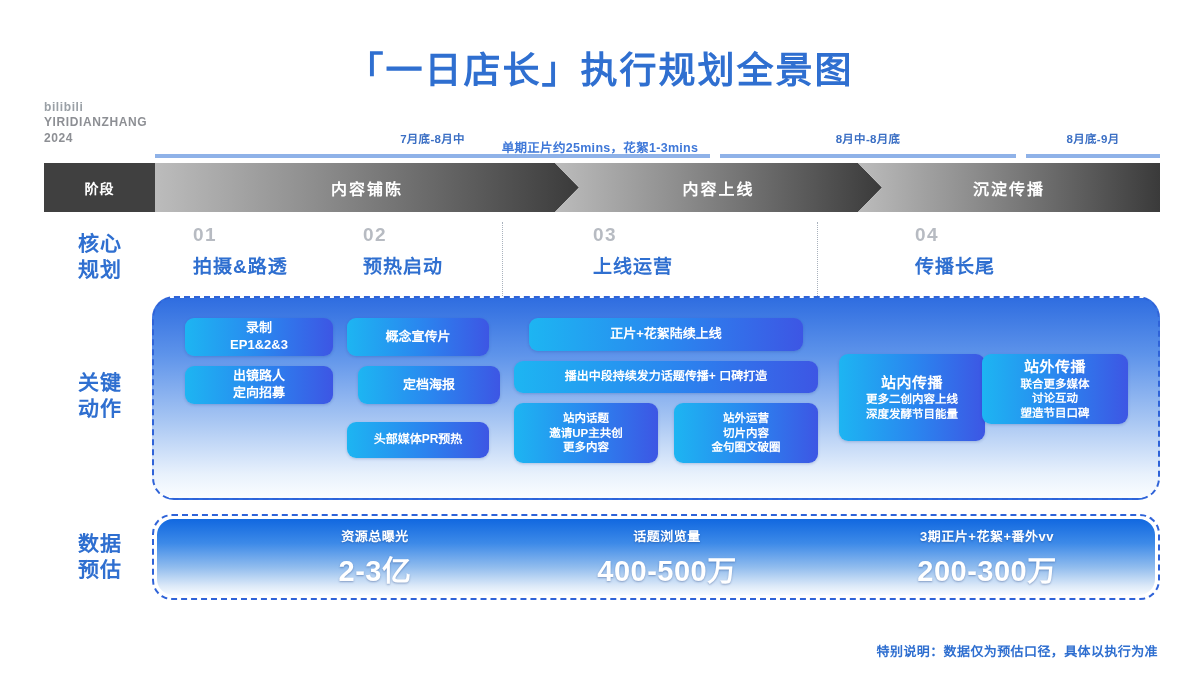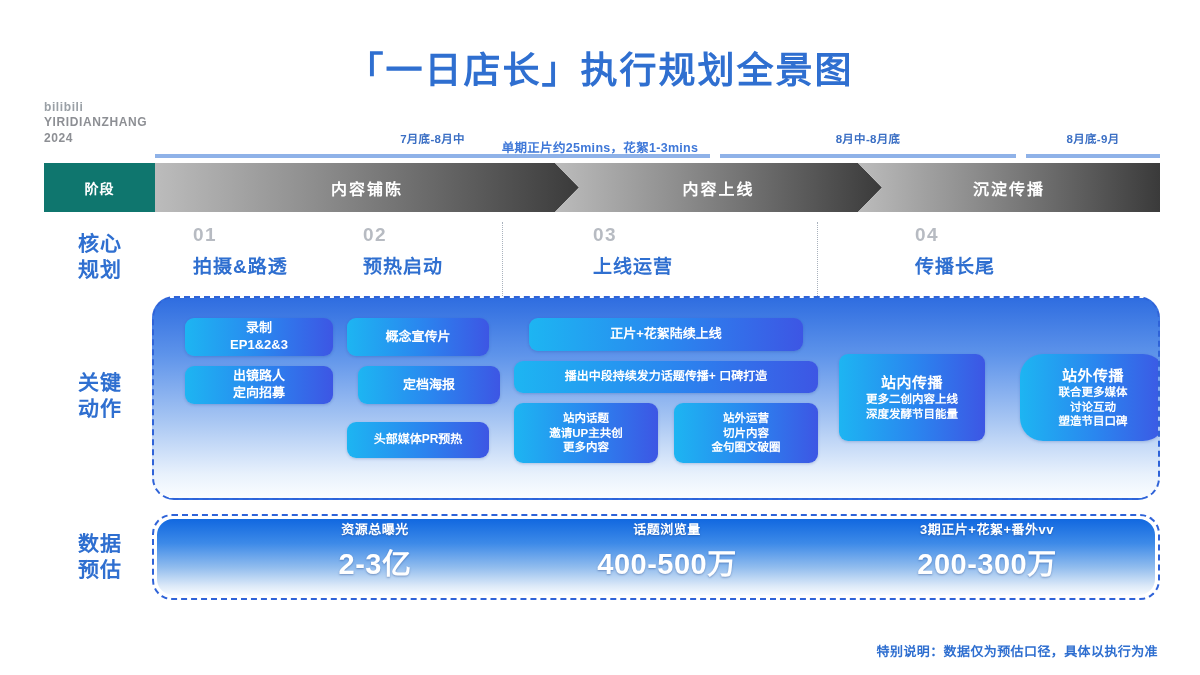--- a/index.html
+++ b/index.html
@@ -103,21 +103,21 @@
     top: 163px;
     width: 1116px;
     height: 49px;
   }
   .phase-label {
     position: absolute;
     left: 0;
     top: 0;
     width: 111px;
     height: 49px;
-    background: #0f766e;
+    background: #404040;
     display: flex;
     align-items: center;
     justify-content: center;
     color: #ffffff;
     font-size: 14px;
     font-weight: 700;
     letter-spacing: 1px;
   }
   .chev {
     position: absolute;
@@ -245,21 +245,21 @@
     position: relative;
     overflow: hidden;
   }
   .dcell {
     position: absolute;
     top: 0;
     height: 100%;
     display: flex;
     flex-direction: column;
     align-items: center;
-    justify-content: flex-start;
+    justify-content: center;
     color: #ffffff;
     text-shadow: 0 1px 2px rgba(10, 40, 110, 0.35);
   }
   .dcell .dlabel {
     font-size: 13px;
     font-weight: 700;
     letter-spacing: 0.5px;
     margin-bottom: 2px;
     white-space: nowrap;
   }
@@ -391,21 +391,21 @@
       <span class="ln s115">站内话题</span>
       <span class="ln s115">邀请UP主共创</span>
       <span class="ln s115">更多内容</span>
     </div>
 
     <div class="abox" style="left:685px; top:56px; width:146px; height:87px;">
       <span class="ln big-title">站内传播</span>
       <span class="ln sub-line">更多二创内容上线</span>
       <span class="ln sub-line">深度发酵节目能量</span>
     </div>
-    <div class="abox" style="left:866px; top:56px; width:146px; height:87px;border-radius:23px;">
+    <div class="abox" style="left:828px; top:56px; width:146px; height:70px;">
       <span class="ln big-title">站外传播</span>
       <span class="ln sub-line">联合更多媒体</span>
       <span class="ln sub-line">讨论互动</span>
       <span class="ln sub-line">塑造节目口碑</span>
     </div>
   </div>
 
   <div class="row-label rl-data">
     <div>数据</div>
     <div>预估</div>

